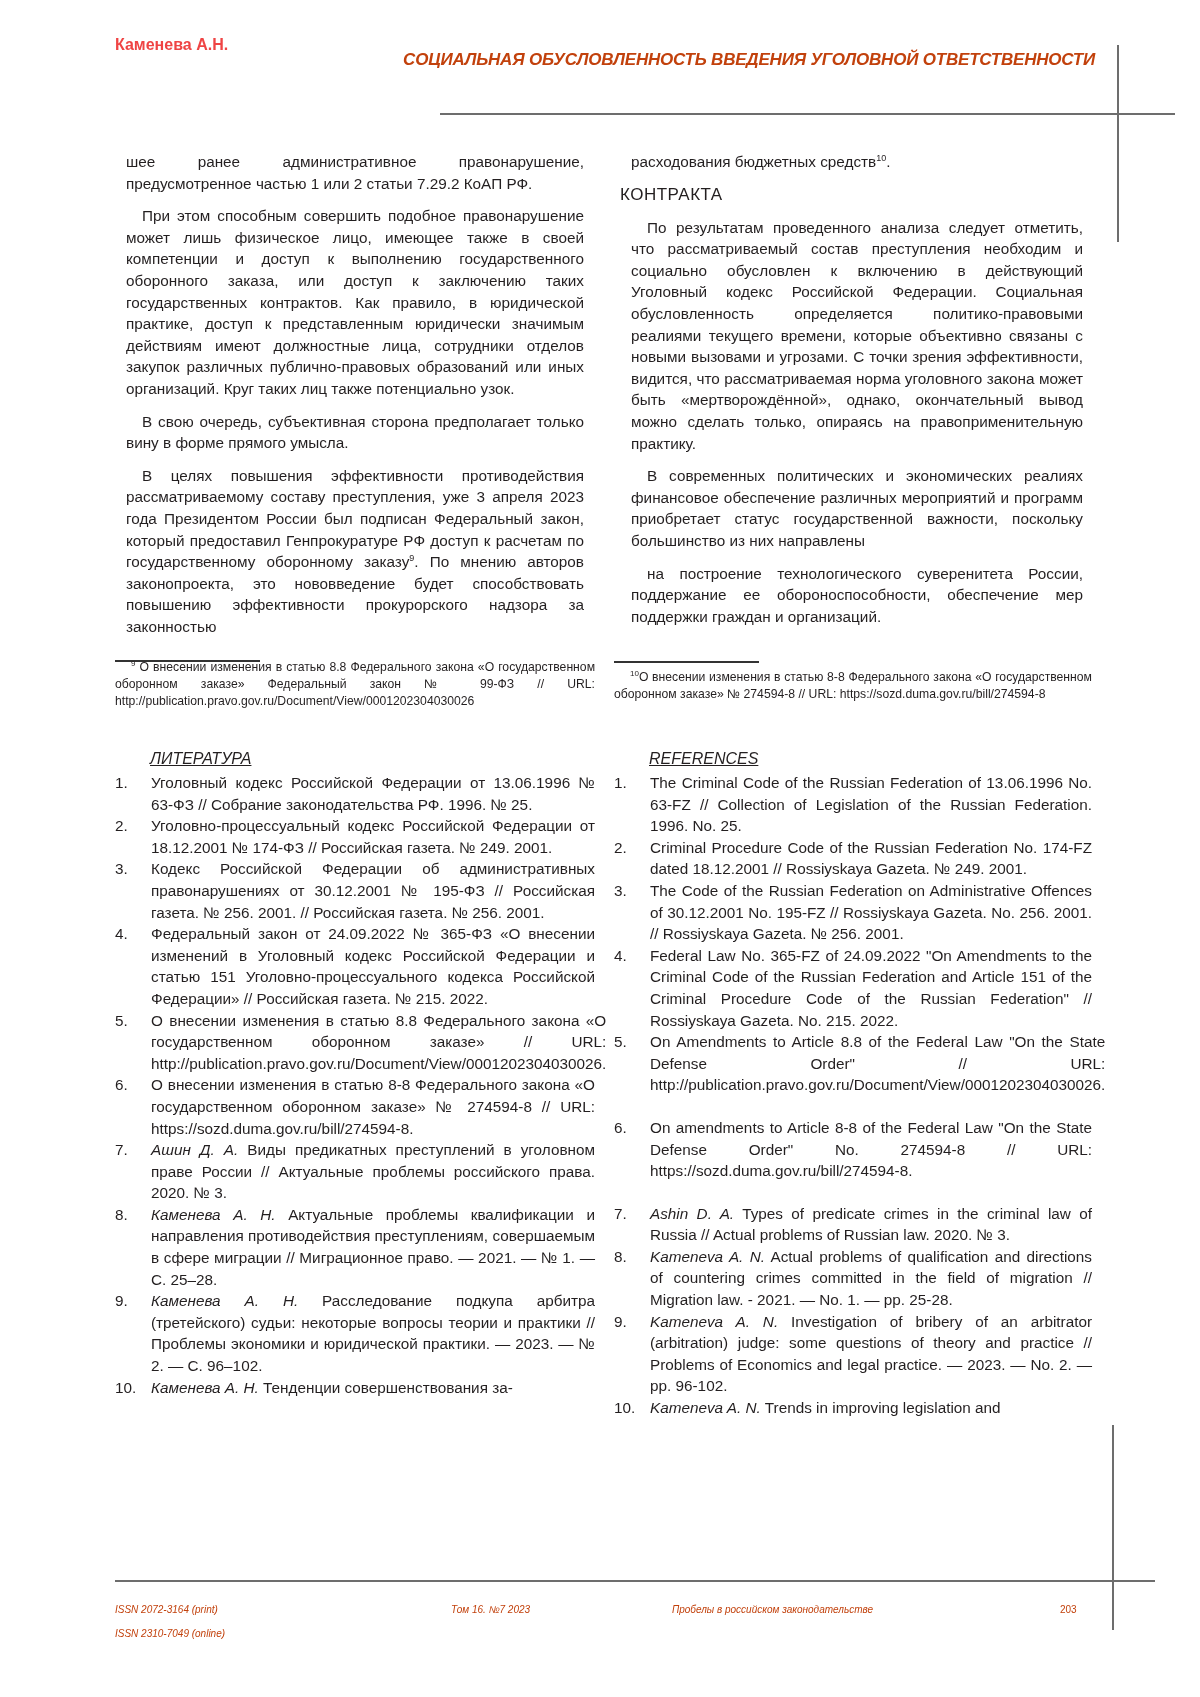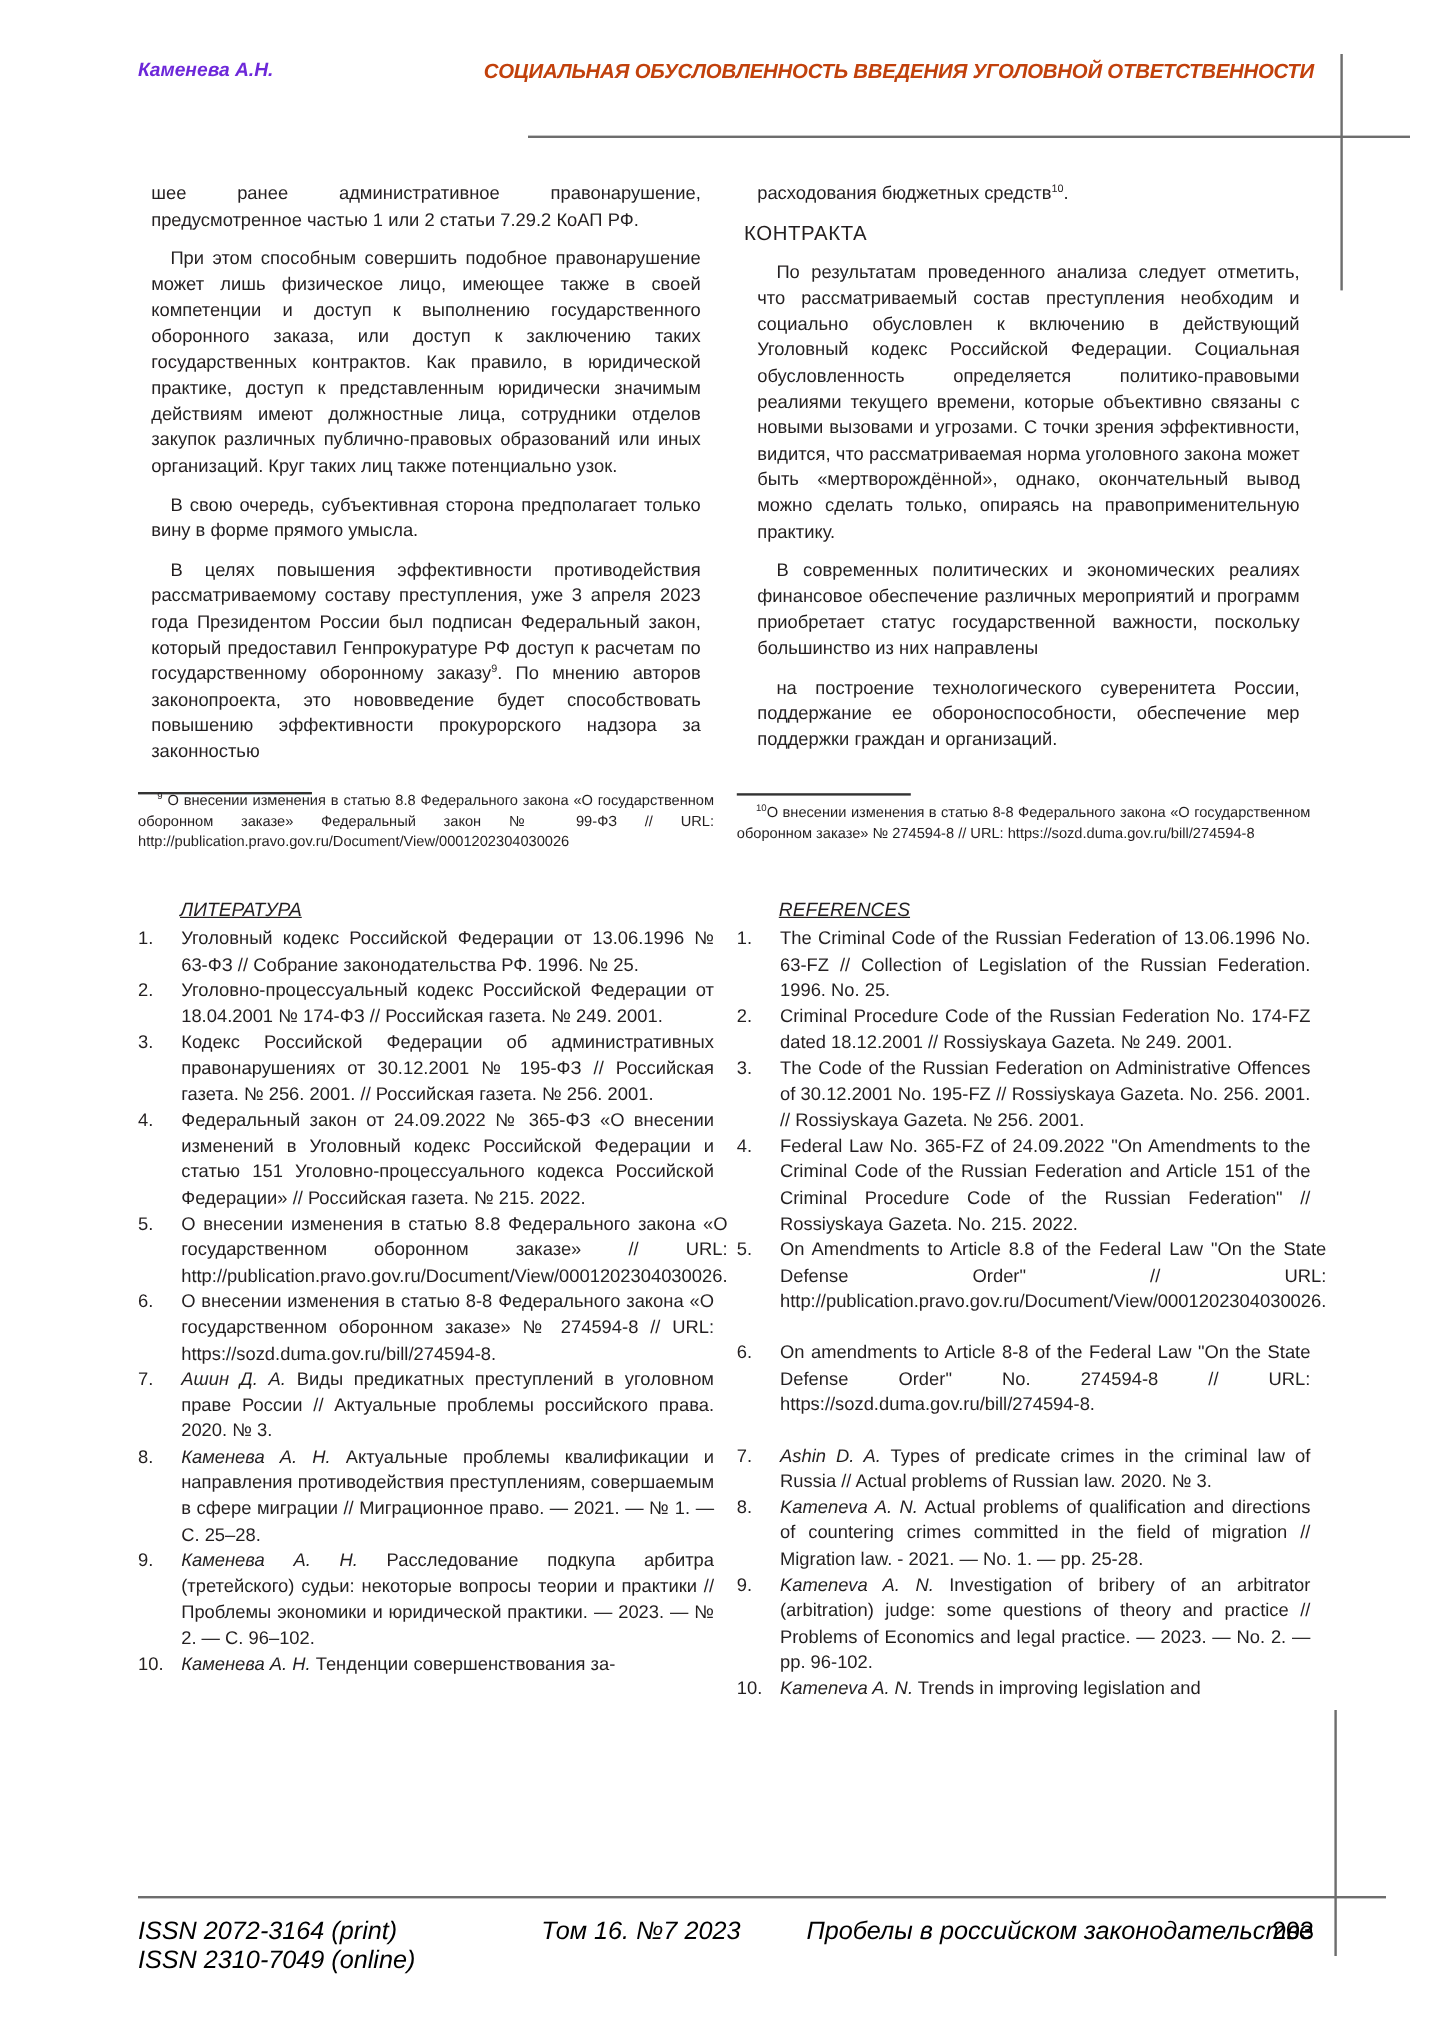--- a/index.html
+++ b/index.html
@@ -4,22 +4,22 @@
   <style>
     html, body { margin: 0; padding: 0; background: #ffffff; }
     body {
       width: 1200px; height: 1697px; position: relative; overflow: hidden;
       font-family: "Liberation Sans", "DejaVu Sans", sans-serif;
       color: #231f20;
     }
     .abs { position: absolute; }
     
     .hdr-author {
-      left: 115px; top: 50px; font-size: 16px; font-style: italic; font-weight: bold;
-      letter-spacing: 0px; color: #6d28d9;
+      left: 115px; top: 36px; font-size: 16px; font-weight: bold;
+      letter-spacing: 0px; color: #ef4444;
     }
     .hdr-title {
       left: 350px; top: 47px; width: 745px; text-align: right;
       font-size: 17px; font-style: italic; font-weight: bold; line-height: 26px; color: #c2410c;
       letter-spacing: -0.2px;
     }
     .rule { background: #6d6d6d; }
     
     .col { font-size: 15.3px; line-height: 21.6px; text-align: justify; }
     .col p { margin: 11px; }
@@ -32,21 +32,21 @@
     .footnote { font-size: 12.2px; line-height: 17px; text-align: justify; }
     .footnote .num { font-size: 8px; vertical-align: 5px; }
     
     .ref-head { font-size: 16px; font-style: italic; text-decoration: underline; }
     .refs { font-size: 15.3px; line-height: 21.6px; }
     .ref { display: flex; text-align: justify; }
     .ref .n { width: 36px; flex: 0 0 36px; }
     .ref .t { flex: 1; }
     .ref .au { font-style: italic; }
     
-    .footer { font-size: 21px; font-style: italic; color: #000000; line-height: 24px; }
+    .footer { font-size: 10px; font-style: italic; color: #c2410c; line-height: 24px; }
   </style>
 </head>
 <body>
 
 <div class="abs hdr-author">Каменева А.Н.</div>
 <div class="abs hdr-title">
   <div>СОЦИАЛЬНАЯ ОБУСЛОВЛЕННОСТЬ ВВЕДЕНИЯ УГОЛОВНОЙ ОТВЕТСТВЕННОСТИ</div>
 </div>
 <div class="abs rule" style="left:440px; top:113px; width:735px; height:2px;"></div>
 <div class="abs rule" style="left:1117px; top:45px; width:2px; height:197px;"></div>
@@ -77,21 +77,21 @@
 </div>
 
 <div class="abs ref-head" style="left:150px; top:750px;">ЛИТЕРАТУРА</div>
 <div class="abs refs" style="left:115px; top:772px; width:480px;">
   <div class="ref">
       <span class="n">1.</span>
       <span class="t"><span class="au"></span><span>Уголовный кодекс Российской Федерации от 13.06.1996 № 63-ФЗ // Собрание законодательства РФ. 1996. № 25.</span></span>
     </div>
   <div class="ref">
       <span class="n">2.</span>
-      <span class="t"><span class="au"></span><span>Уголовно-процессуальный кодекс Российской Федерации от 18.04.2001 № 174-ФЗ // Российская газета. № 249. 2001.</span></span>
+      <span class="t"><span class="au"></span><span>Уголовно-процессуальный кодекс Российской Федерации от 18.12.2001 № 174-ФЗ // Российская газета. № 249. 2001.</span></span>
     </div>
   <div class="ref">
       <span class="n">3.</span>
       <span class="t"><span class="au"></span><span>Кодекс Российской Федерации об административных правонарушениях от 30.12.2001 № 195-ФЗ // Российская газета. № 256. 2001. // Российская газета. № 256. 2001.</span></span>
     </div>
   <div class="ref">
       <span class="n">4.</span>
       <span class="t"><span class="au"></span><span>Федеральный закон от 24.09.2022 № 365-ФЗ «О внесении изменений в Уголовный кодекс Российской Федерации и статью 151 Уголовно-процессуального кодекса Российской Федерации» // Российская газета. № 215. 2022.</span></span>
     </div>
   <div class="ref">

